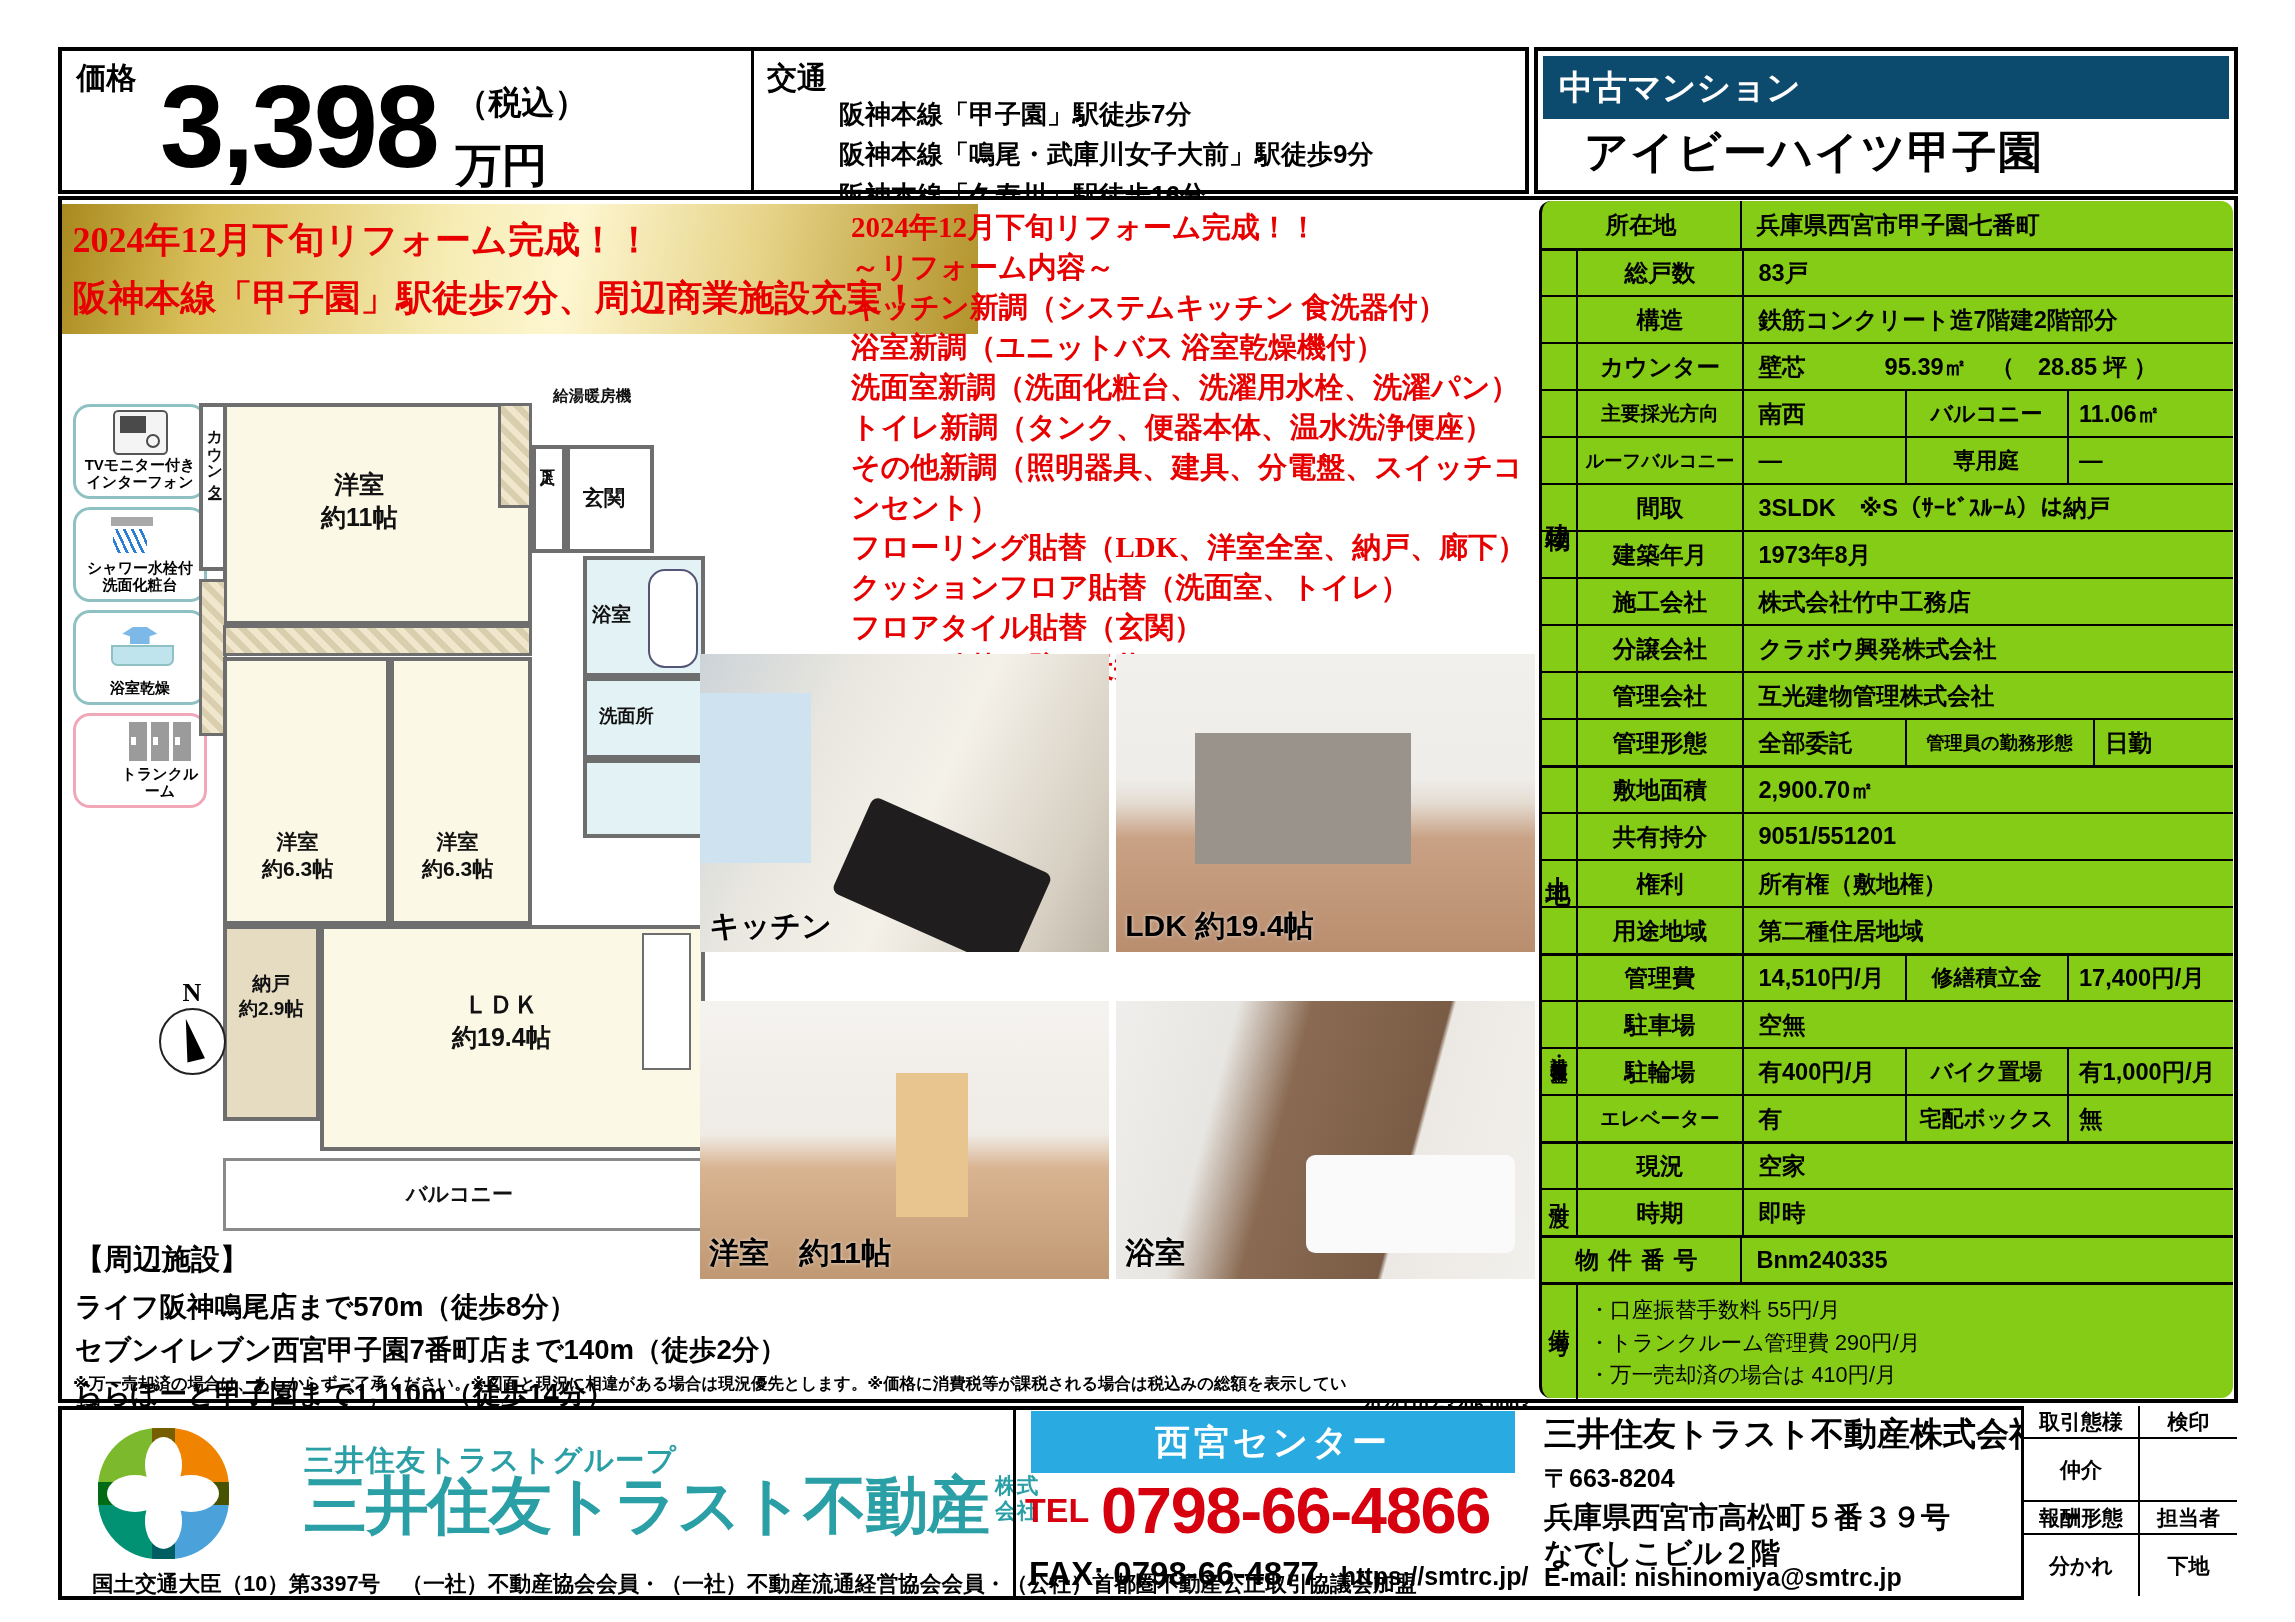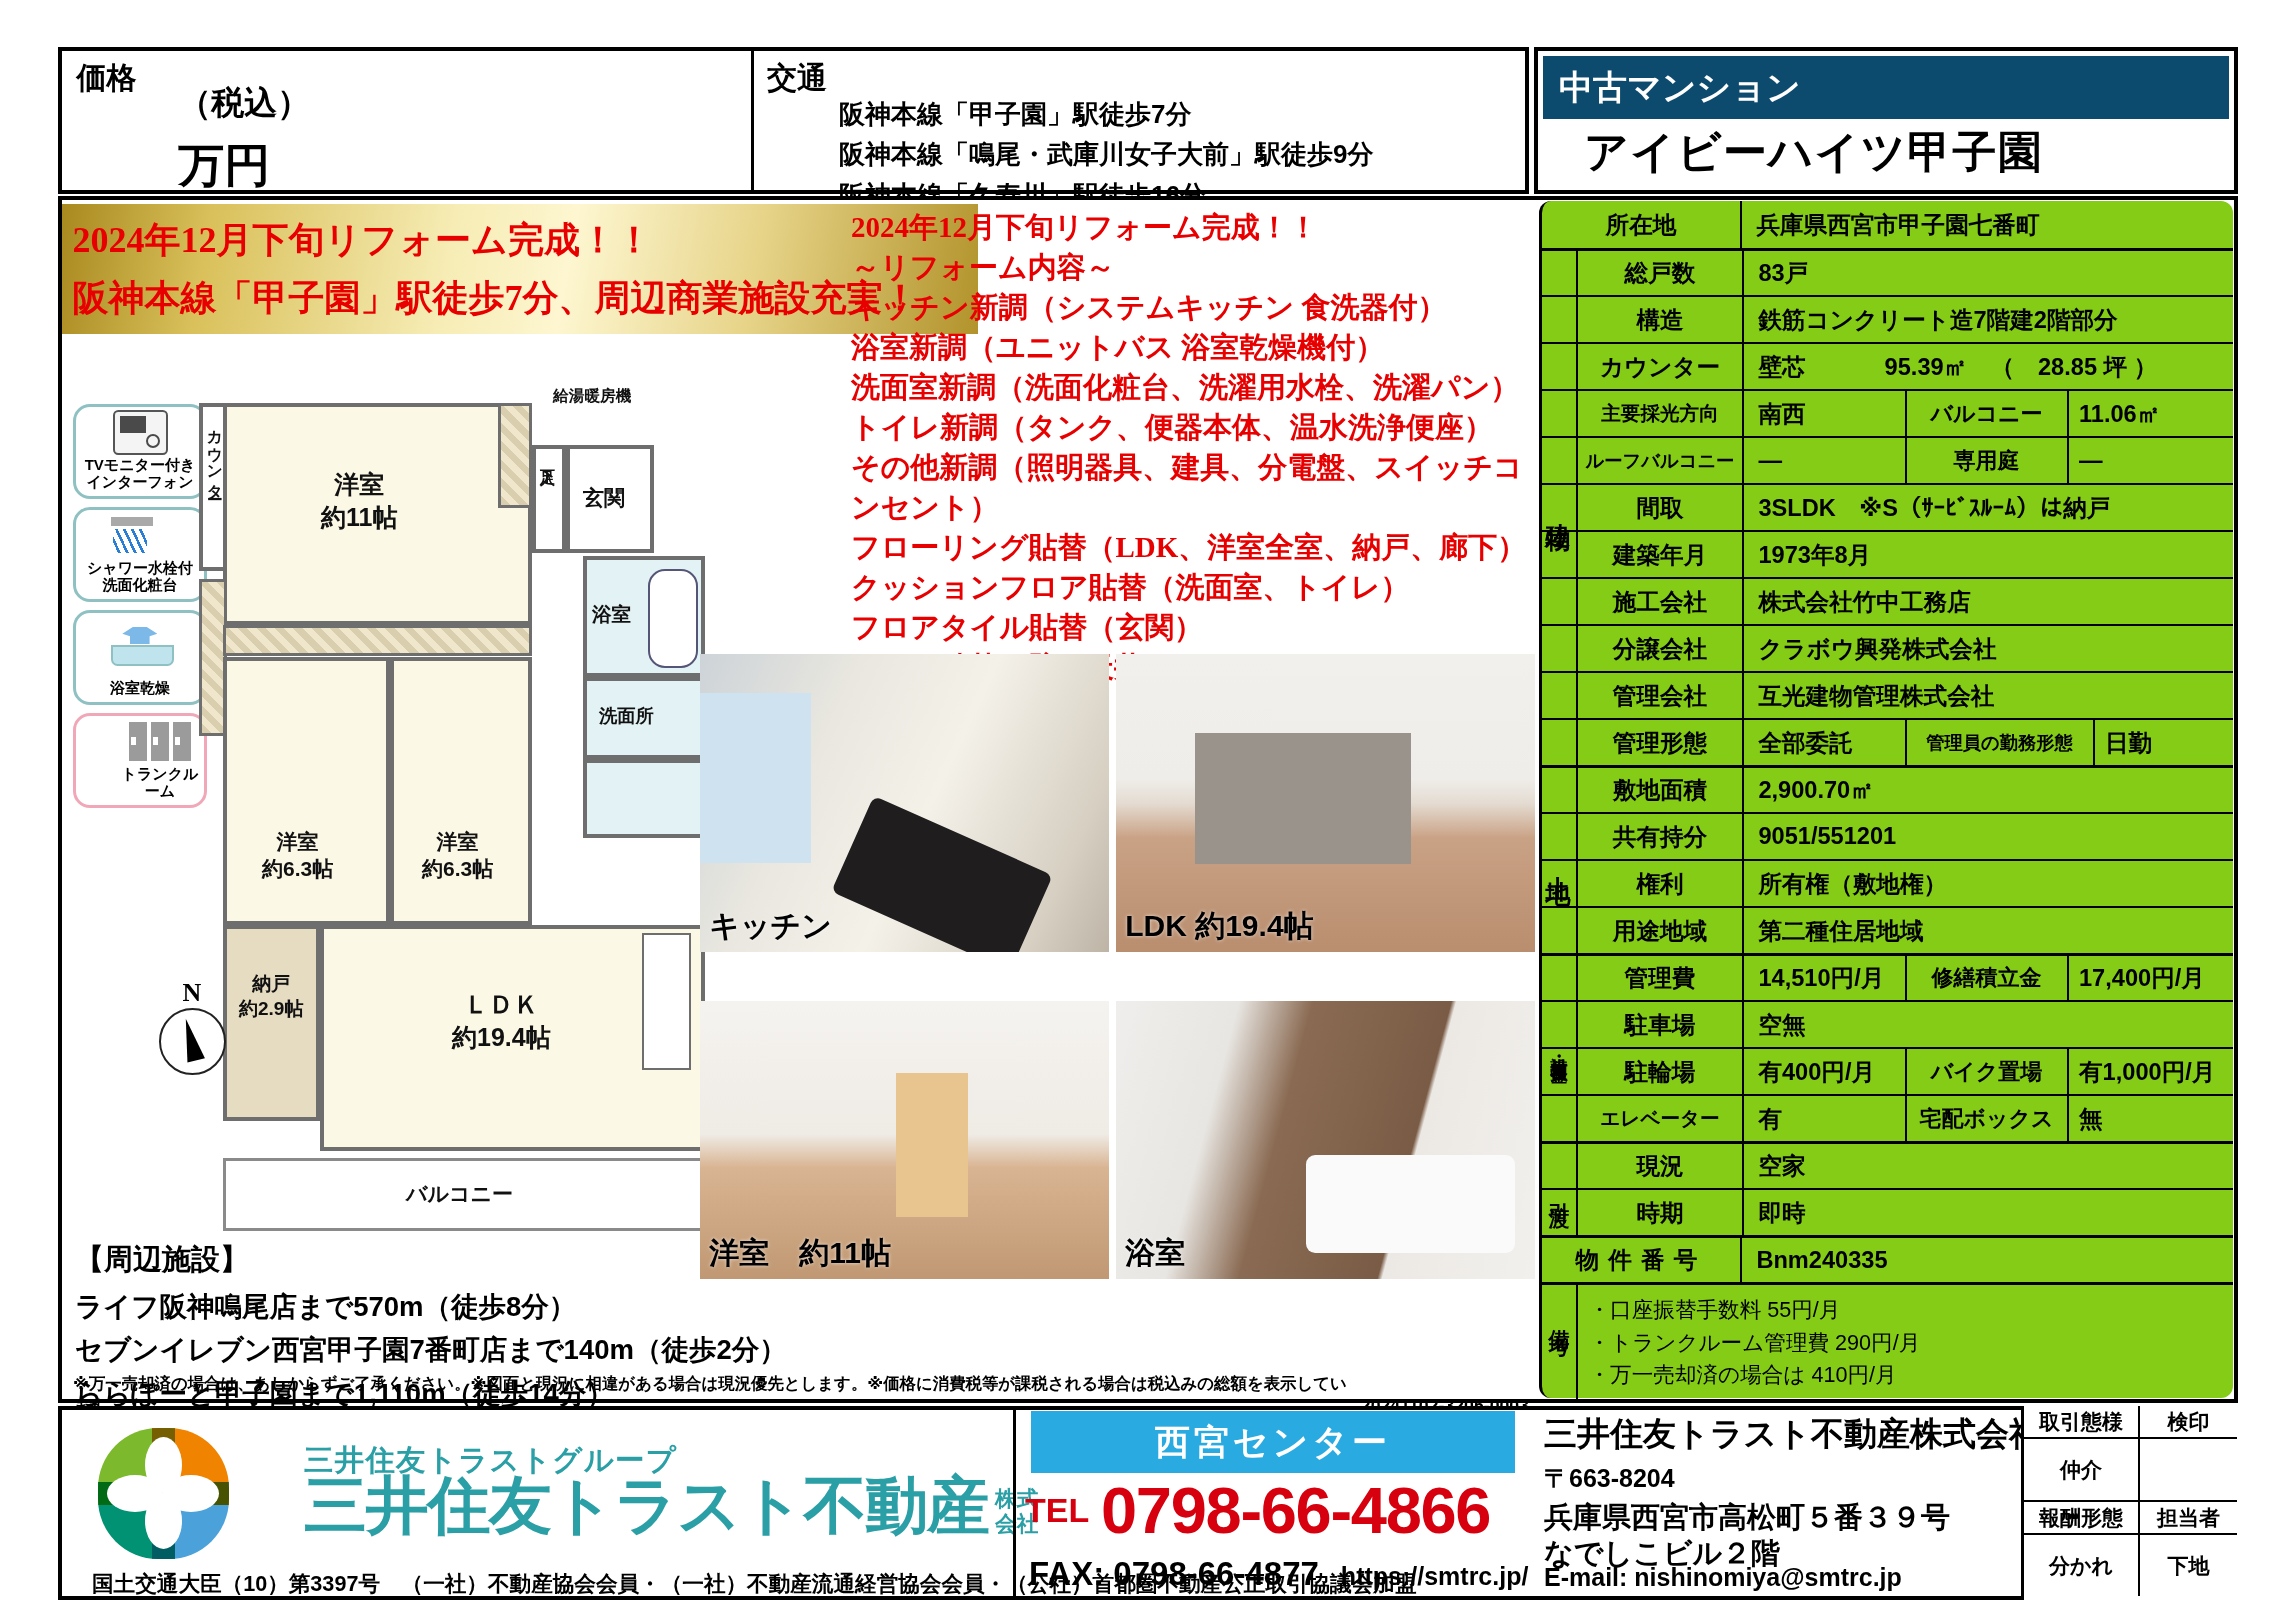--- a/index.html
+++ b/index.html
@@ -137,21 +137,21 @@
   .p-tl{left:0;top:0;background:#7CB92C;border-radius:60px 0 23.6px 0;}
   .p-tr{left:54px;top:0;background:#F08300;border-radius:0 60px 0 23.6px;}
   .p-bl{left:0;top:54px;background:#009272;border-radius:0 23.6px 0 60px;}
   .p-br{left:54px;top:54px;background:#4BA2DB;border-radius:23.6px 0 60px 0;}
   .wpetal{position:absolute;background:#fff;border-radius:50%;}
   .wp-n{left:47px;top:9.2px;width:37px;height:56px;}
   .wp-s{left:47px;top:65px;width:37px;height:56px;}
   .wp-w{left:9.2px;top:47px;width:56px;height:37px;}
   .wp-e{left:65px;top:47px;width:56px;height:37px;}
   #grp-name{left:304px;top:1441px;font-size:29.4px;font-weight:800;color:#2B9FA6;letter-spacing:1.3px;}
-  #big-name{left:304px;top:1474px;display:flex;align-items:flex-end;}
+  #big-name{left:304px;top:1474px;display:flex;align-items:flex-start;}
   #big-name .bn{font-size:63px;font-weight:800;color:#2B9FA6;letter-spacing:-1.3px;line-height:1;}
   #big-name .suffix{margin-left:6.5px;display:flex;flex-direction:column;color:#2B9FA6;font-size:21.6px;font-weight:800;line-height:1.15;}
   #license{left:92px;top:1569px;font-size:21.6px;font-weight:700;}
   #mid-divider{left:1013px;top:1406px;width:3.3px;height:194px;background:#000;}
   #center-bar{left:1031px;top:1411px;width:484px;height:62px;background:#29ABE2;display:flex;align-items:center;justify-content:center;}
   #center-bar span{color:#fff;font-size:35px;font-weight:800;letter-spacing:3.9px;}
   #tel-row{left:1025px;top:1478px;display:flex;align-items:center;}
   #tel-row .tl{color:#D7000F;font-size:34px;font-weight:700;margin-right:11.8px;}
   #tel-row .tn{color:#D7000F;font-size:65px;font-weight:800;line-height:1;letter-spacing:-1.3px;}
   #fax-row{left:1029px;top:1555px;display:flex;align-items:baseline;}
@@ -169,20 +169,21 @@
   #deal .cL{border-right:2px solid #000;}
   #deal .last{border-bottom:none;}
 </style>
 </head>
 <body>
 
 <div class="abs box" id="top-band">
   <div id="price-cell">
     <div id="price-label">価格</div>
     <div id="price-row">
+      <div id="price-value">3,398</div>
       <div id="price-side">
         <div id="price-tax">（税込）</div>
         <div id="price-unit">万円</div>
       </div>
     </div>
   </div>
   <div id="access-cell">
     <div id="access-label">交通</div>
     <div id="access-lines">
       <div>阪神本線「甲子園」駅徒歩7分</div>

